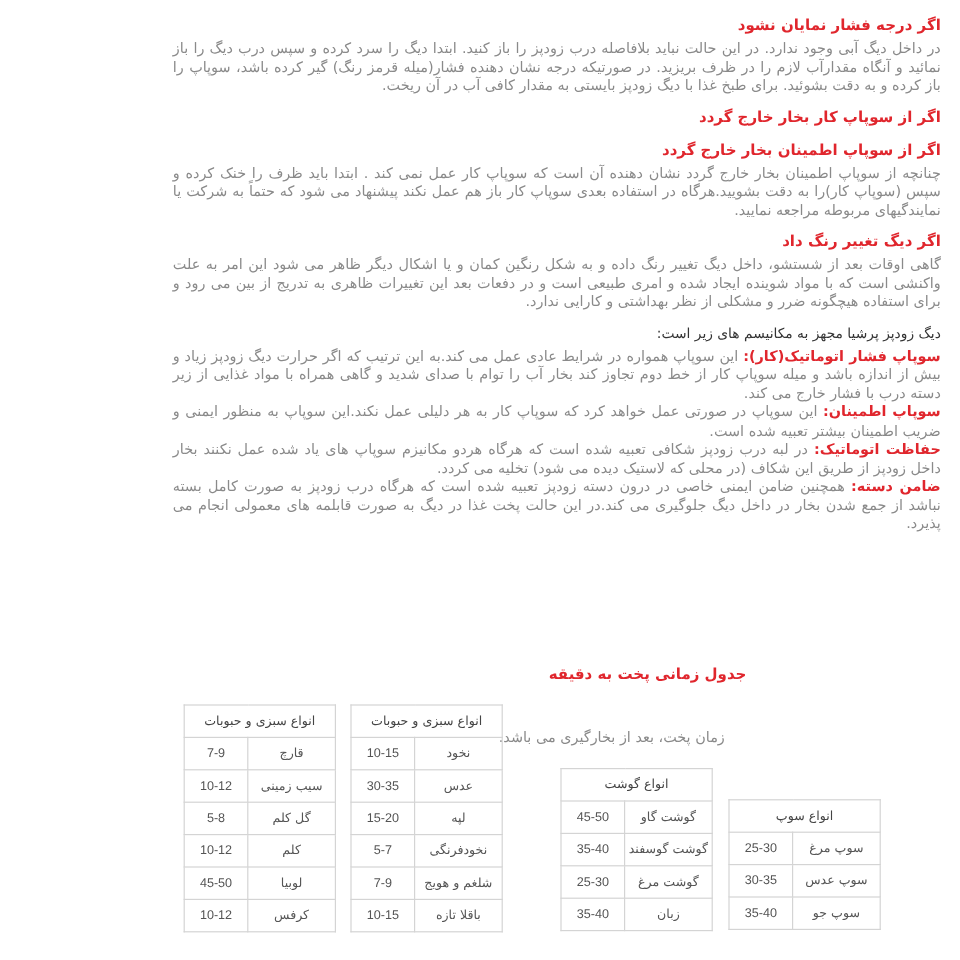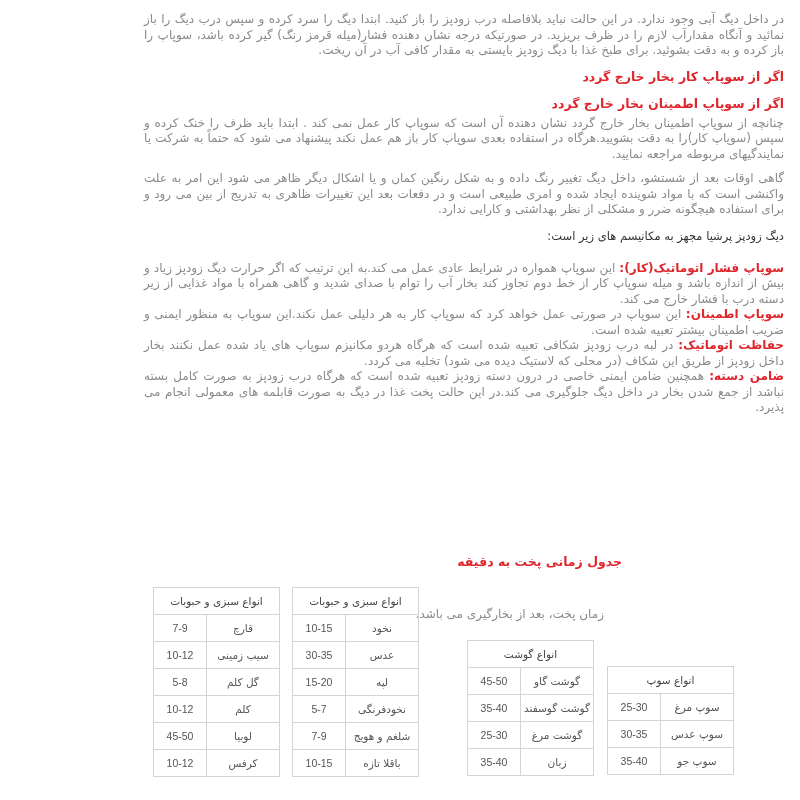--- a/index.html
+++ b/index.html
@@ -29,21 +29,21 @@
       font-size: 12px;
       line-height: 15.5px;
       text-align: justify;
       text-align-last: right;
       color: #8a8a8a;
     }
     .subtitle {
       font-size: 11.5px;
       line-height: 18px;
       color: #333333;
-      margin-bottom: 16px;
+      margin-bottom: 3px;
     }
     .label-red { color: #e0262d; font-weight: bold; }
     .tables-title {
       position: absolute;
       right: 178px;
       top: 554px;
       color: #e0262d;
       font-size: 12.5px;
       font-weight: bold;
     }
@@ -74,30 +74,32 @@
     #t-meat { right: 206px; top: 640px; width: 127px; padding-left: 28px; }
     #t-veg1 { right: 381px; top: 587px; width: 127px; }
     #t-veg2 { right: 520px; top: 587px; width: 127px; }
     table.cook td.name { width: 73px; }
   </style>
 </head>
 <body>
 
 <div class="content">
   <div class="section">
+    <div class="heading">اگر درجه فشار نمایان نشود</div>
     <div class="para">در داخل دیگ آبی وجود ندارد. در این حالت نباید بلافاصله درب زودپز را باز کنید. ابتدا دیگ را سرد کرده و سپس درب دیگ را باز نمائید و آنگاه مقدارآب لازم را در ظرف بریزید. در صورتیکه درجه نشان دهنده فشار(میله قرمز رنگ) گیر کرده باشد، سوپاپ را باز کرده و به دقت بشوئید. برای طبخ غذا با دیگ زودپز بایستی به مقدار کافی آب در آن ریخت.</div>
   </div>
   <div class="section">
     <div class="heading">اگر از سوپاپ کار بخار خارج گردد</div>
   </div>
   <div class="section">
     <div class="heading">اگر از سوپاپ اطمینان بخار خارج گردد</div>
     <div class="para">چنانچه از سوپاپ اطمینان بخار خارج گردد نشان دهنده آن است که سوپاپ کار عمل نمی کند . ابتدا باید ظرف را خنک کرده و سپس (سوپاپ کار)را به دقت بشوييد.هرگاه در استفاده بعدی سوپاپ کار باز هم عمل نکند پیشنهاد می شود که حتماً به شرکت یا نمایندگیهای مربوطه مراجعه نمایید.</div>
   </div>
   <div class="section">
+    <div class="heading">اگر دیگ تغییر رنگ داد</div>
     <div class="para">گاهی اوقات بعد از شستشو، داخل دیگ تغییر رنگ داده و به شکل رنگین کمان و یا اشکال دیگر ظاهر می شود این امر به علت واکنشی است که با مواد شوینده ایجاد شده و امری طبیعی است و در دفعات بعد این تغییرات ظاهری به تدریج از بین می رود و برای استفاده هیچگونه ضرر و مشکلی از نظر بهداشتی و کارایی ندارد.</div>
   </div>
 
   <div class="section">
     <div class="subtitle">دیگ زودپز پرشیا مجهز به مکانیسم های زیر است:</div>
     <div class="para"><span class="label-red">سوپاپ فشار اتوماتیک(کار):</span><span> این سوپاپ همواره در شرایط عادی عمل می کند.به این ترتیب که اگر حرارت دیگ زودپز زیاد و بیش از اندازه باشد و میله سوپاپ کار از خط دوم تجاوز کند بخار آب را توام با صدای شدید و گاهی همراه با مواد غذایی از زیر دسته درب با فشار خارج می کند.</span></div>
     <div class="para"><span class="label-red">سوپاپ اطمینان:</span><span> این سوپاپ در صورتی عمل خواهد کرد که سوپاپ کار به هر دلیلی عمل نکند.این سوپاپ به منظور ایمنی و ضریب اطمینان بیشتر تعبیه شده است.</span></div>
     <div class="para"><span class="label-red">حفاظت اتوماتیک:</span><span> در لبه درب زودپز شکافی تعبیه شده است که هرگاه هردو مکانیزم سوپاپ های یاد شده عمل نکنند بخار داخل زودپز از طریق این شکاف (در محلی که لاستیک دیده می شود) تخلیه می کردد.</span></div>
     <div class="para"><span class="label-red">ضامن دسته:</span><span> همچنین ضامن ایمنی خاصی در درون دسته زودپز تعبیه شده است که هرگاه درب زودپز به صورت کامل بسته نباشد از جمع شدن بخار در داخل دیگ جلوگیری می کند.در این حالت پخت غذا در دیگ به صورت قابلمه های معمولی انجام می پذیرد.</span></div>
   </div>

